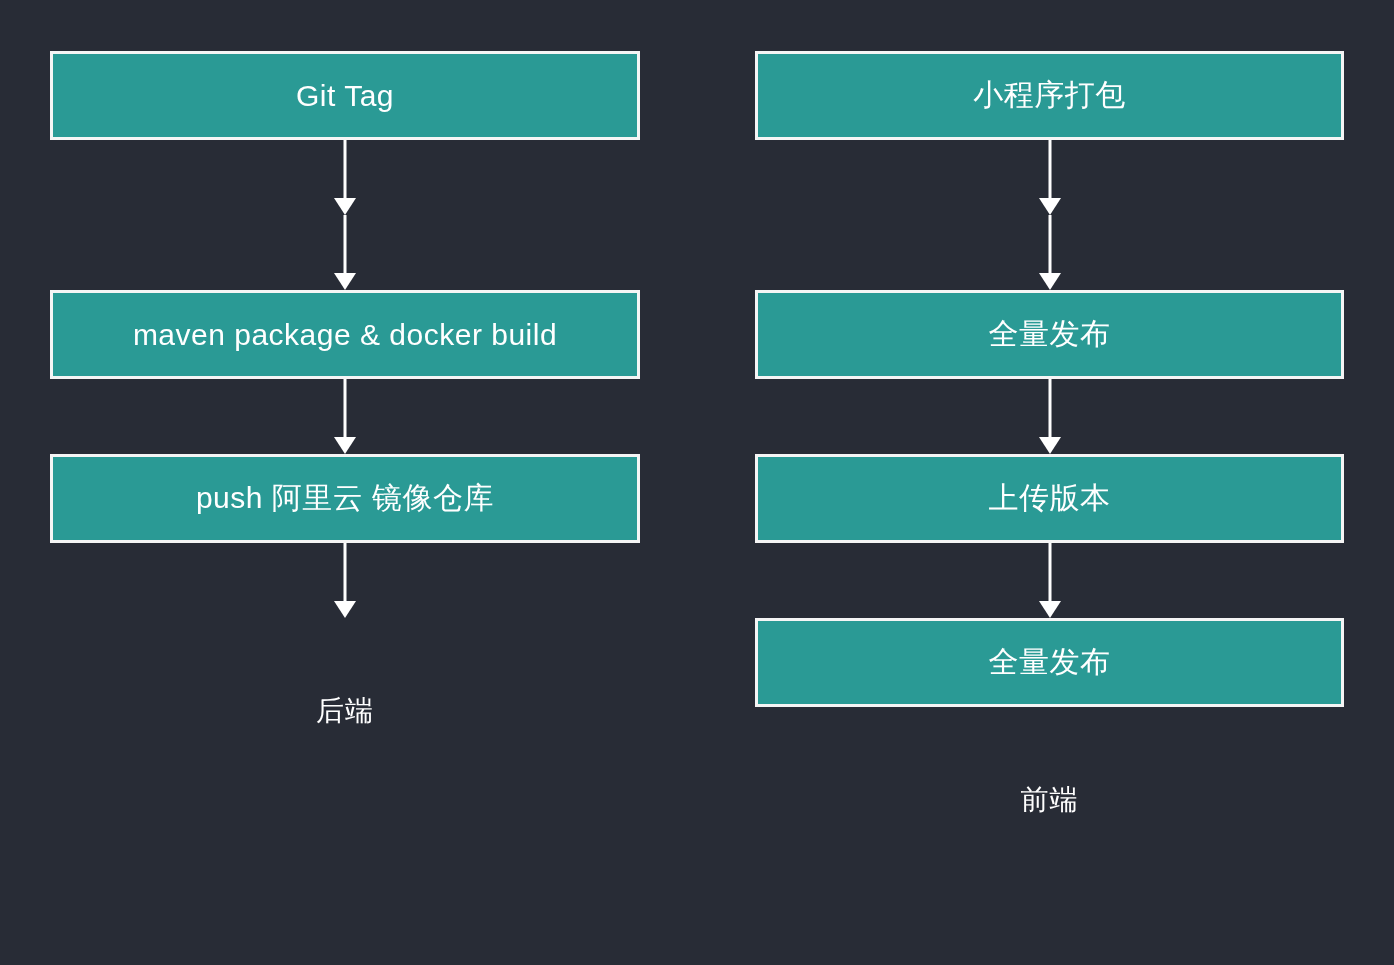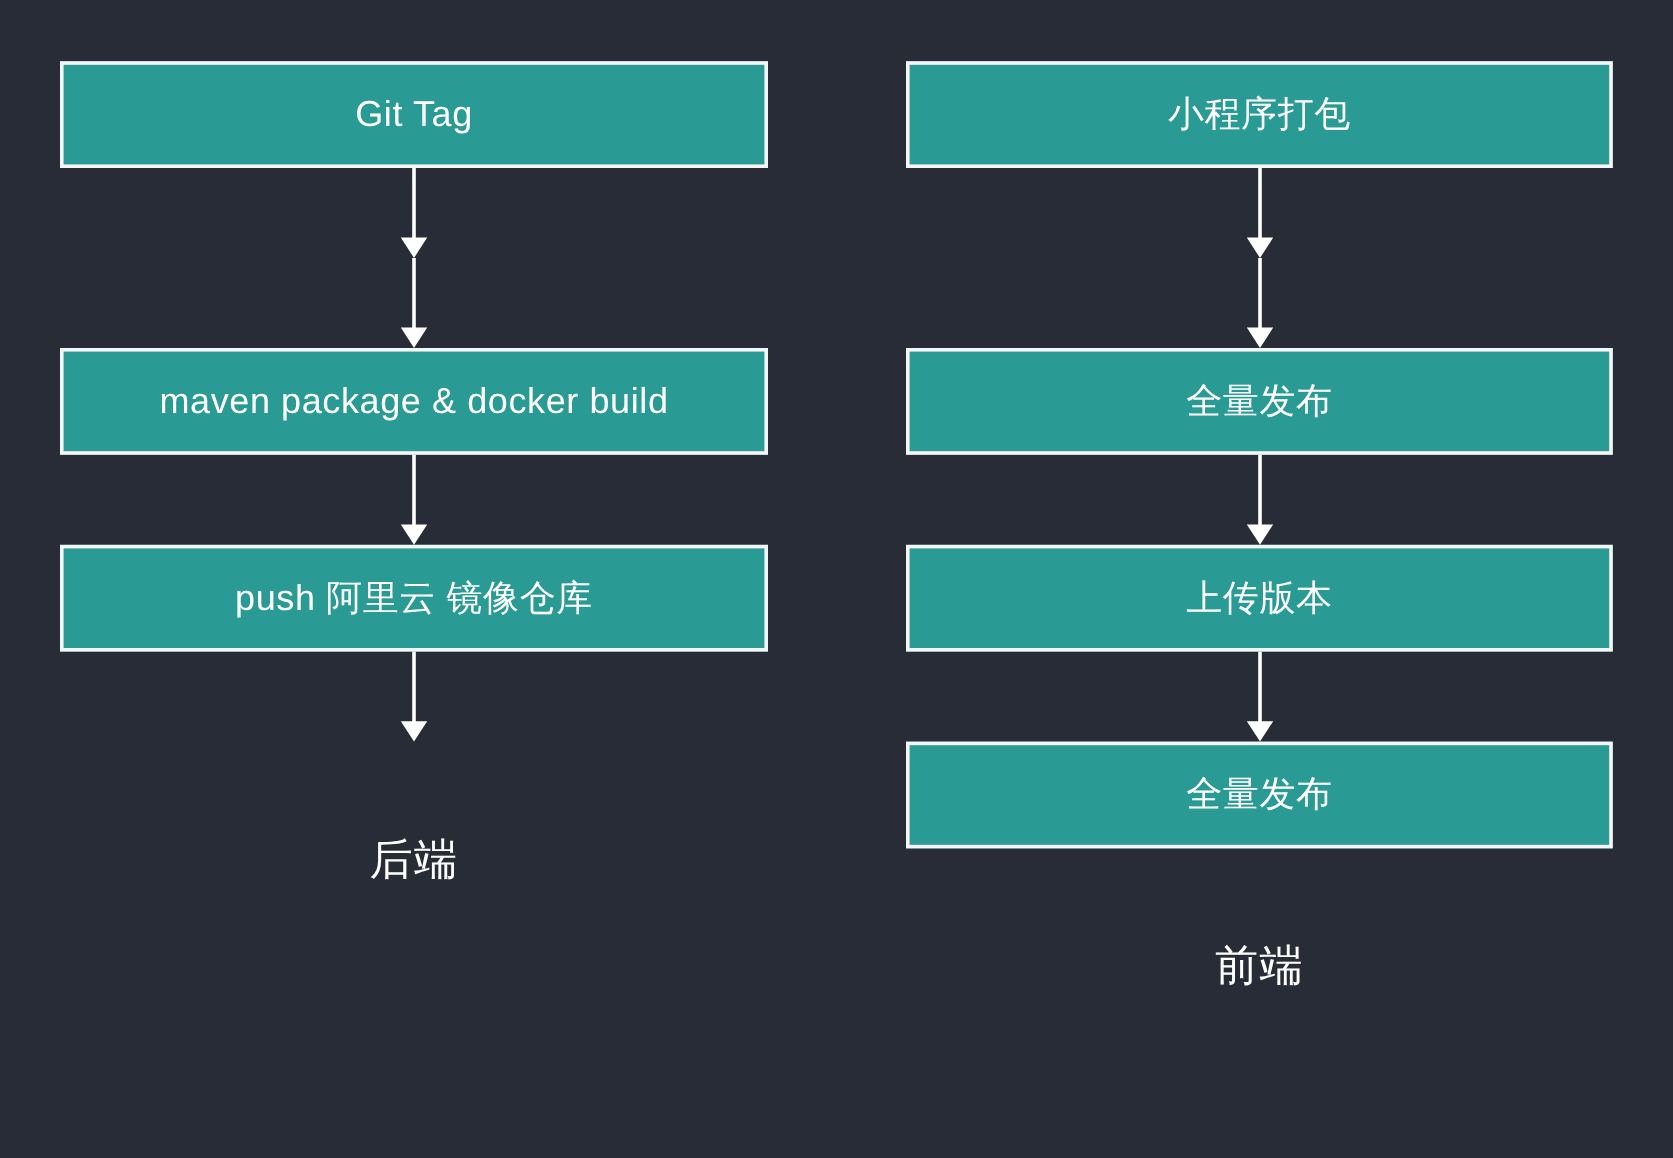--- a/index.html
+++ b/index.html
@@ -65,21 +65,21 @@
     height: 0;
     border-left: 11px solid transparent;
     border-right: 11px solid transparent;
     border-top: 17px solid #ffffff;
   }
 
   .column-label {
     margin-top: 74px;
     text-align: center;
     color: #ffffff;
-    font-size: 36px;
+    font-size: 28px;
     letter-spacing: 1px;
   }
 </style>
 </head>
 <body>
 
 <div class="canvas">
 
   <div class="column col-backend">
     <div class="node">Git Tag</div>

